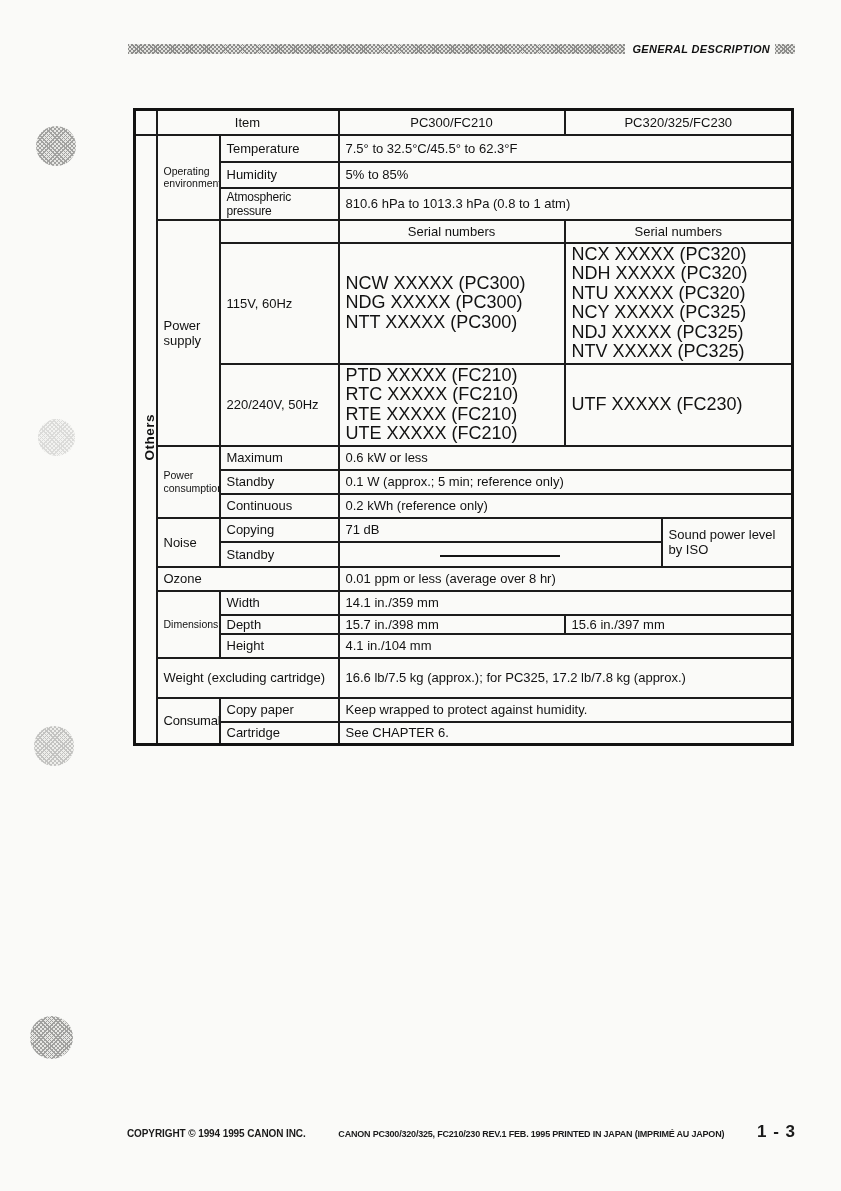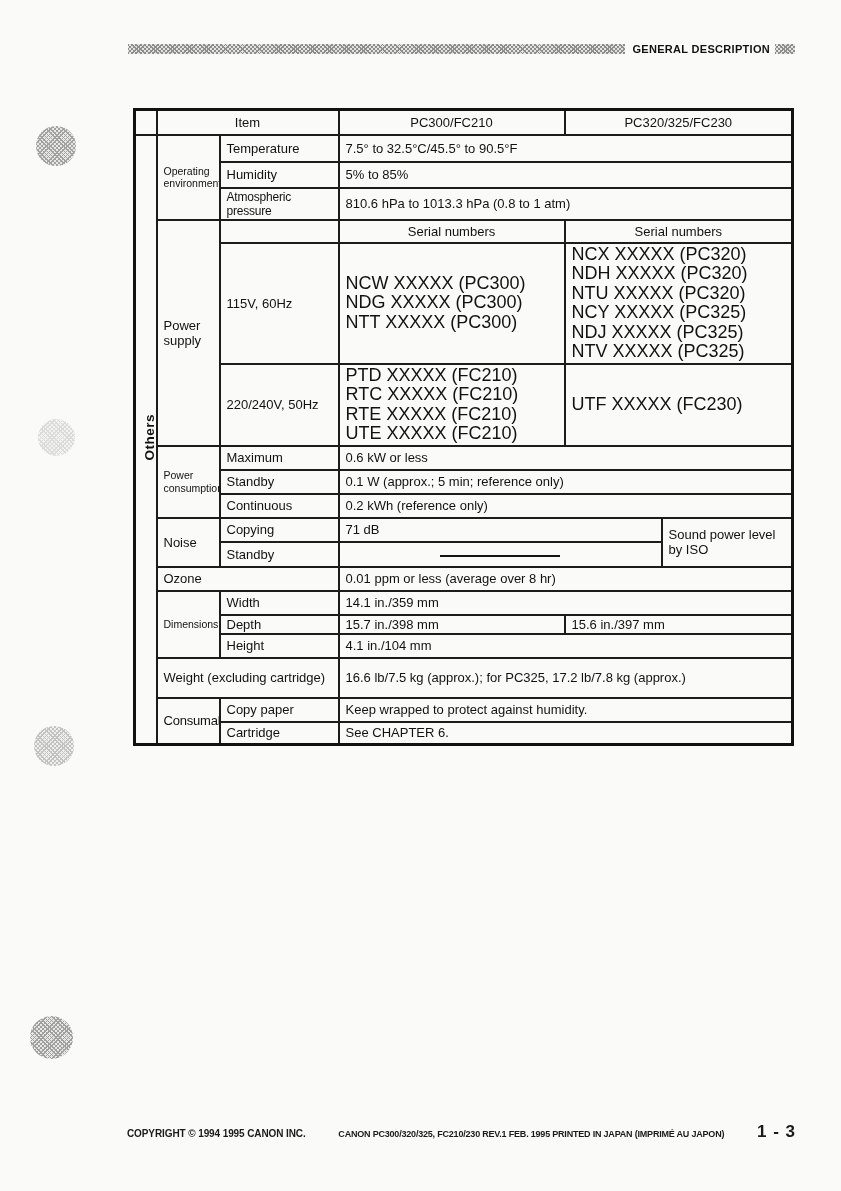--- a/index.html
+++ b/index.html
@@ -23,21 +23,21 @@
 
   
   .header-band{
     position:absolute;left:128px;top:42px;right:46px;height:13px;
     display:flex;align-items:center;
   }
   .band-fill{flex:1 1 auto;height:10px;}
   .band-title{
     flex:0 0 auto;
     font-size:11px;font-weight:bold;letter-spacing:.3px;
-    padding:0 5px 0 7px;white-space:nowrap;
+    padding:0 5px 0 7px;white-space:nowrap;font-style:italic;
   }
   .band-tail{flex:0 0 20px;height:10px;}
 
   
   .hole{position:absolute;border-radius:50%;}
   .hole-1{left:36px;top:126px;width:40px;height:40px;opacity:.8;}
   .hole-2{left:38px;top:419px;width:37px;height:37px;opacity:.28;}
   .hole-3{left:34px;top:726px;width:40px;height:40px;opacity:.5;}
   .hole-4{left:30px;top:1016px;width:43px;height:43px;opacity:.82;}
 
@@ -122,21 +122,21 @@
       <td class="center">PC300/FC210</td>
       <td colspan="2" class="center">PC320/325/FC230</td>
     </tr>
 
     <tr style="height:27px">
       <td rowspan="18" class="others-cell">
         <span class="vertical-label">Others</span>
       </td>
       <td rowspan="3" class="small">Operating environment</td>
       <td>Temperature</td>
-      <td colspan="3">7.5° to 32.5°C/45.5° to 90.5°F</td>
+      <td colspan="3">7.5° to 32.5°C/45.5° to 62.3°F</td>
     </tr>
     <tr style="height:26px">
       <td>Humidity</td>
       <td colspan="3">5% to 85%</td>
     </tr>
     <tr style="height:24px">
       <td class="fit">Atmospheric pressure</td>
       <td colspan="3">810.6 hPa to 1013.3 hPa (0.8 to 1 atm)</td>
     </tr>
 

